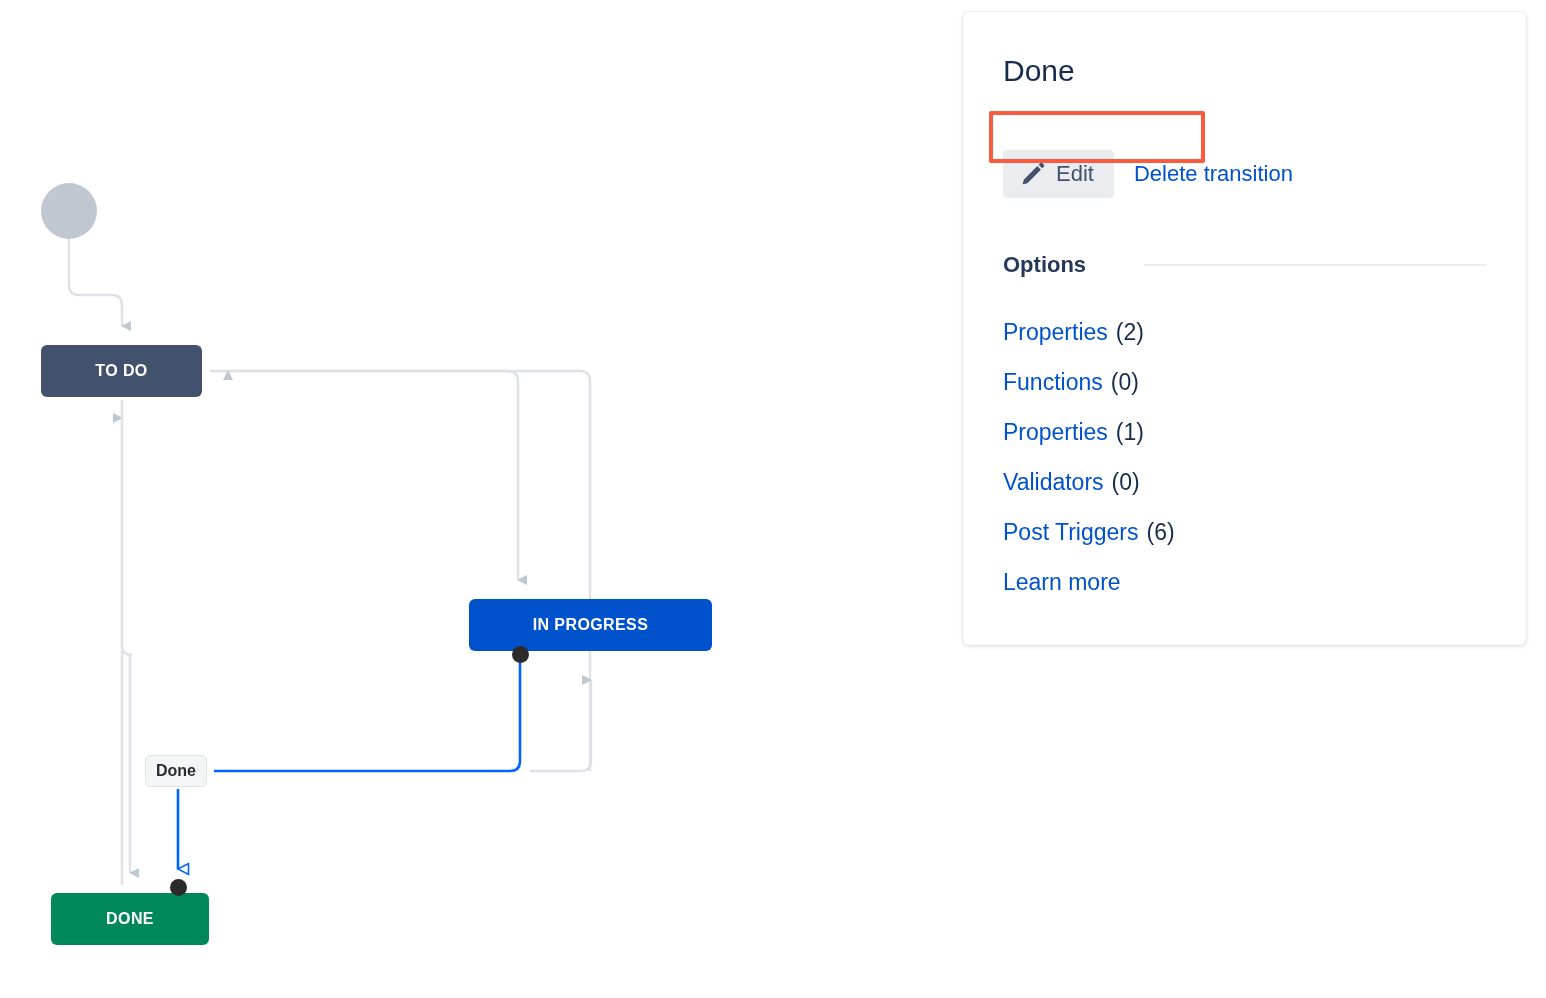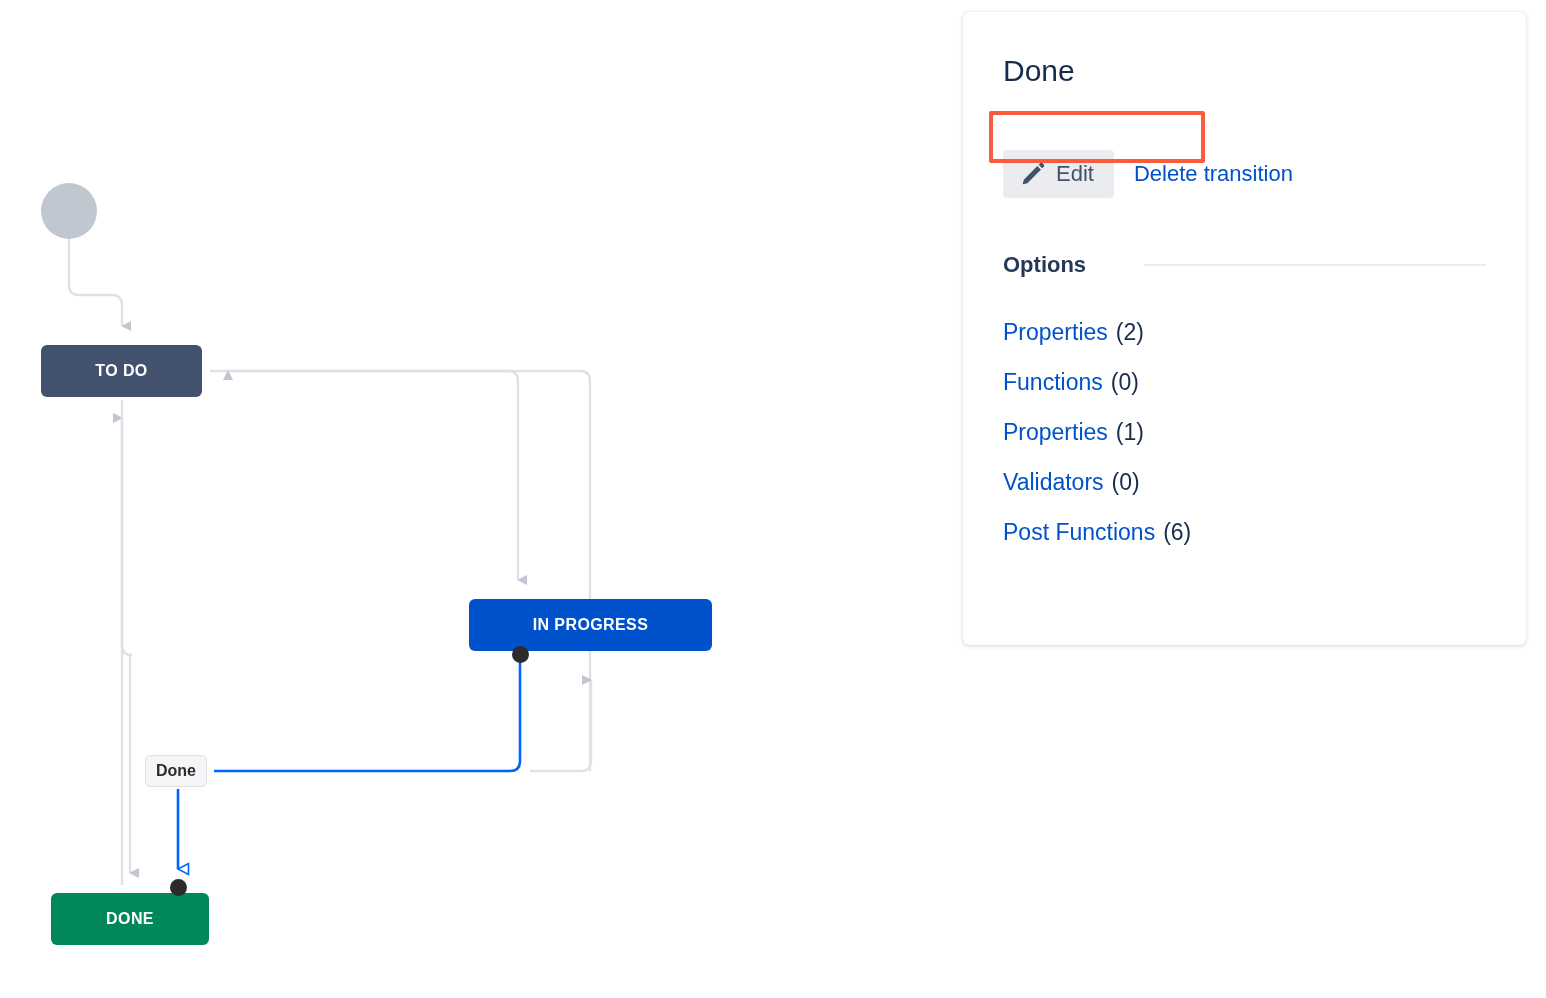--- a/index.html
+++ b/index.html
@@ -292,19 +292,22 @@
     </li>
     <li>
       <a class="opt-link" href="#">Properties</a>
       <span class="opt-count">(1)</span>
     </li>
     <li>
       <a class="opt-link" href="#">Validators</a>
       <span class="opt-count">(0)</span>
     </li>
     <li>
-      <a class="opt-link" href="#">Post Functions</a>
+      <a class="opt-link" href="#">Post Triggers</a>
       <span class="opt-count">(6)</span>
+    </li>
+    <li>
+      <a class="opt-link" href="#">Learn more</a>
     </li>
   </ul>
 
   <div id="conditions-highlight"></div>
 </div>
 
 </body></html>

